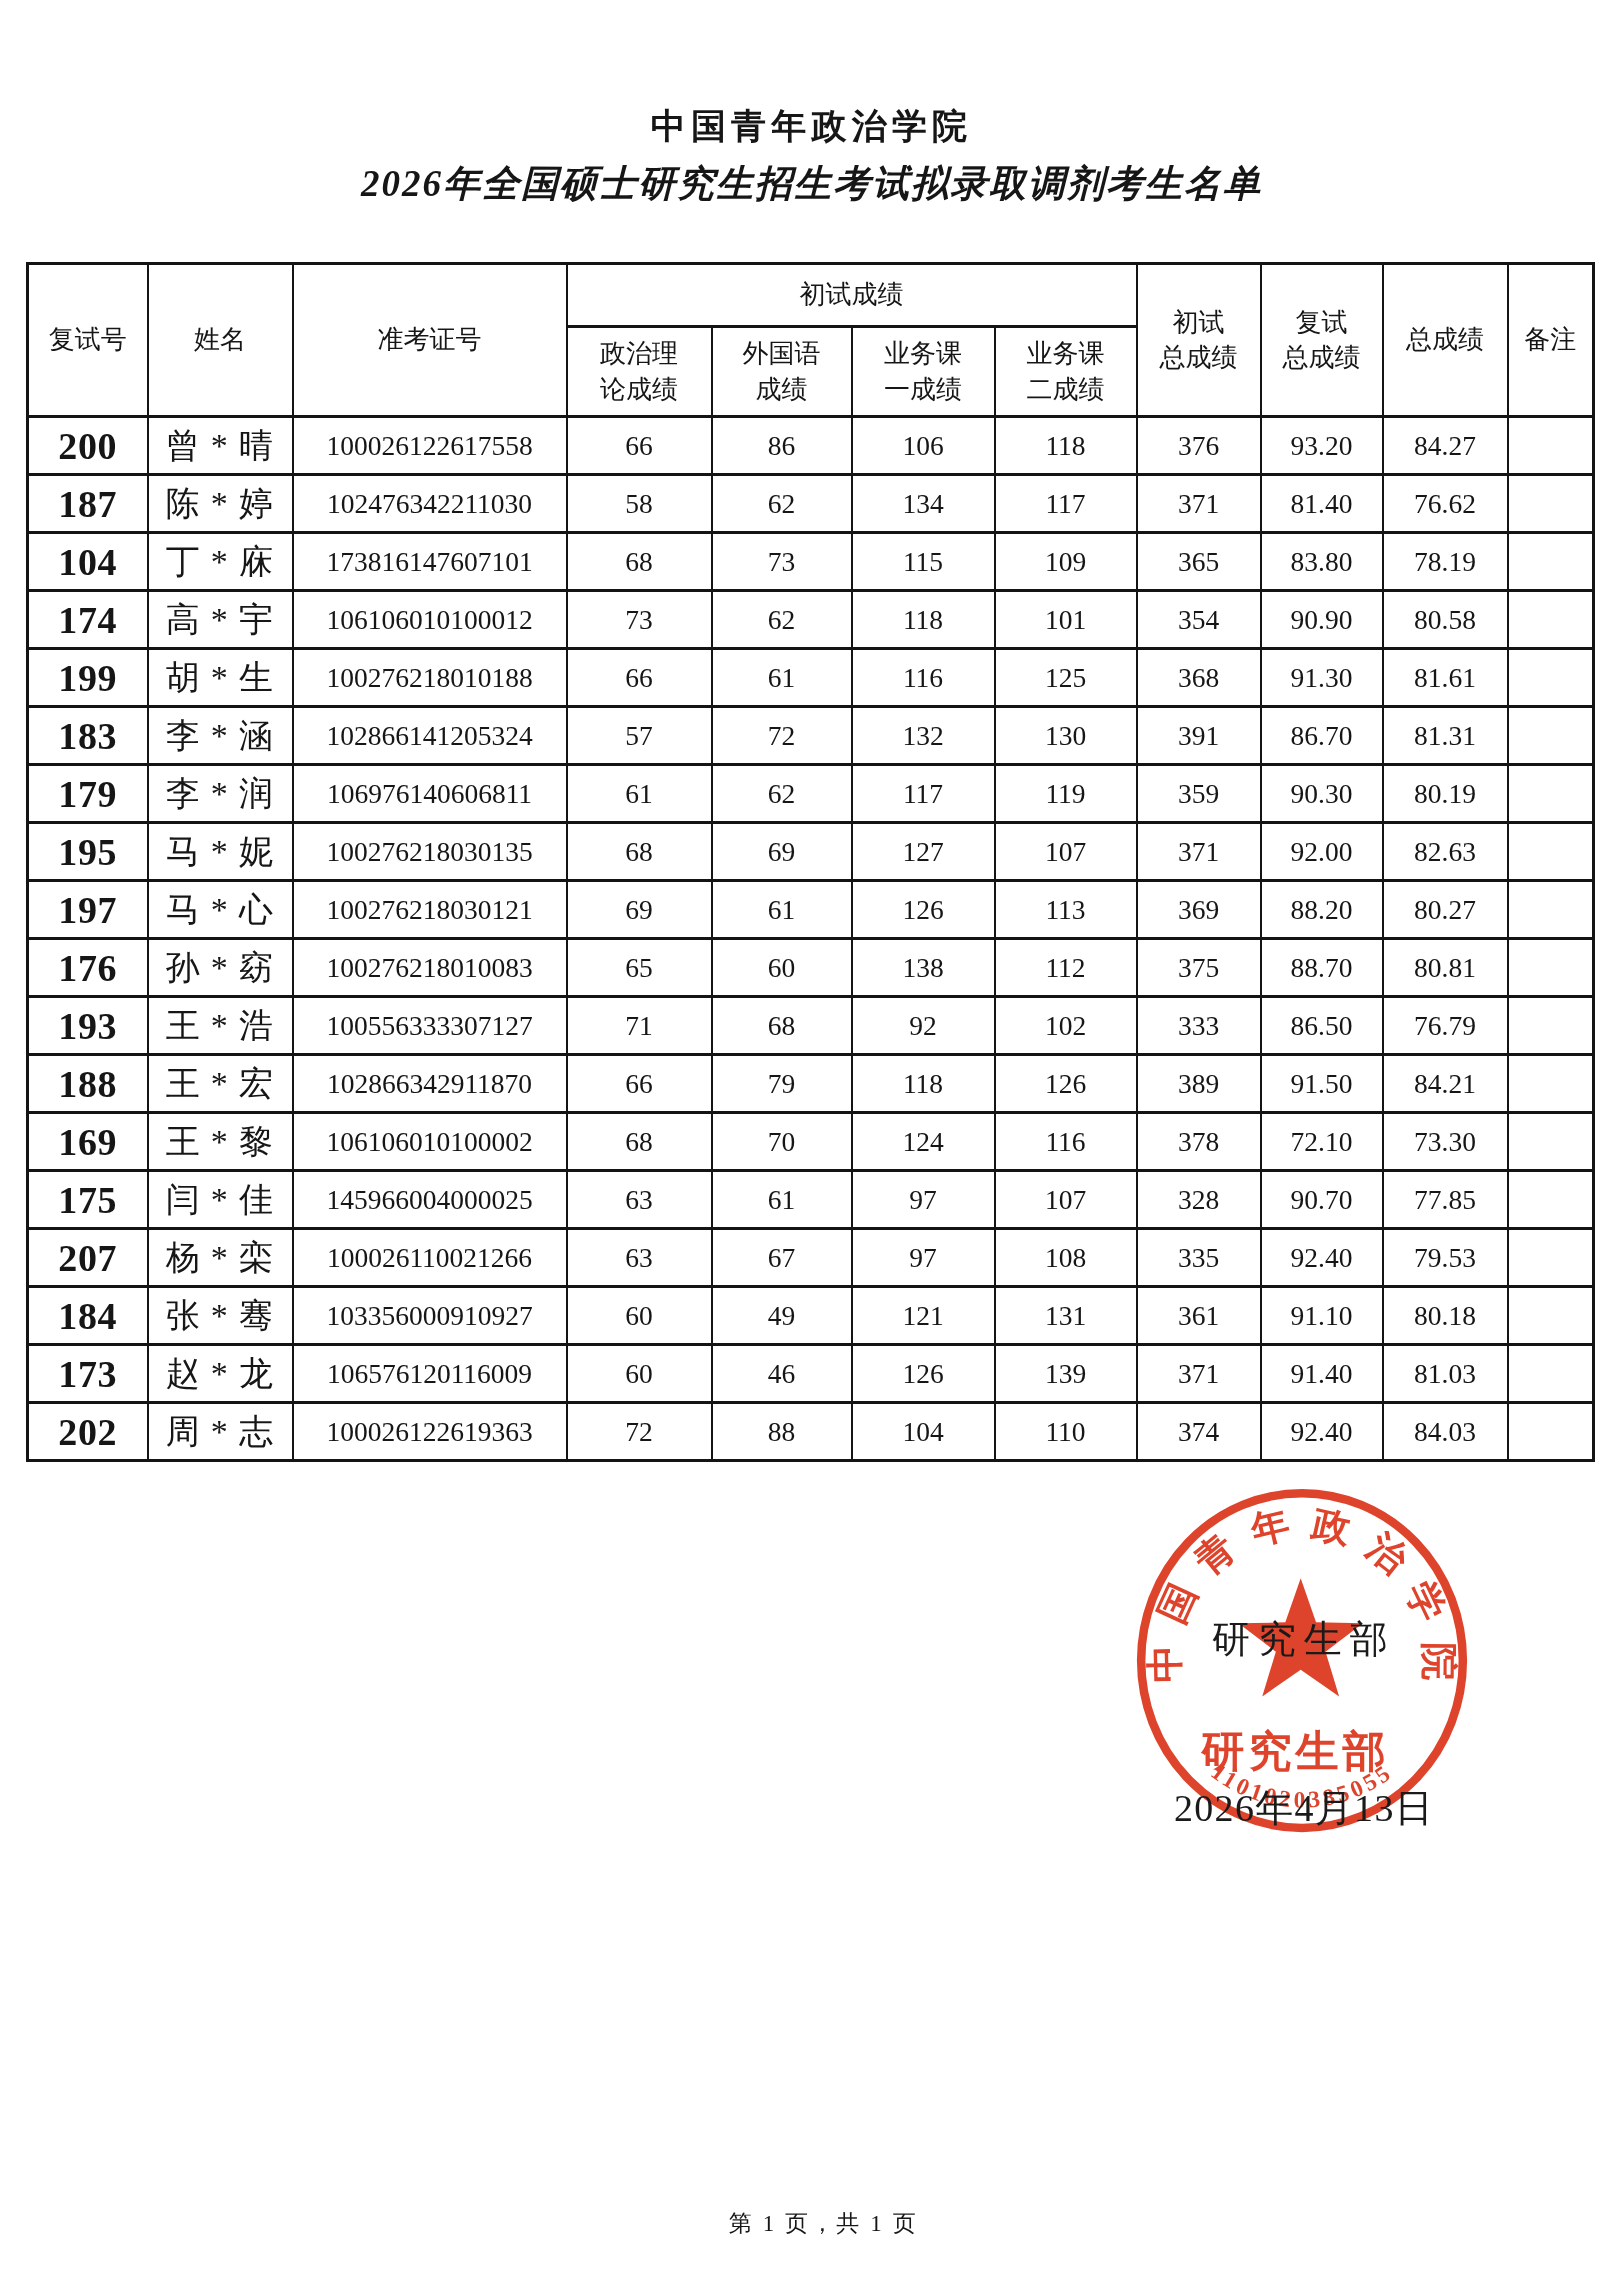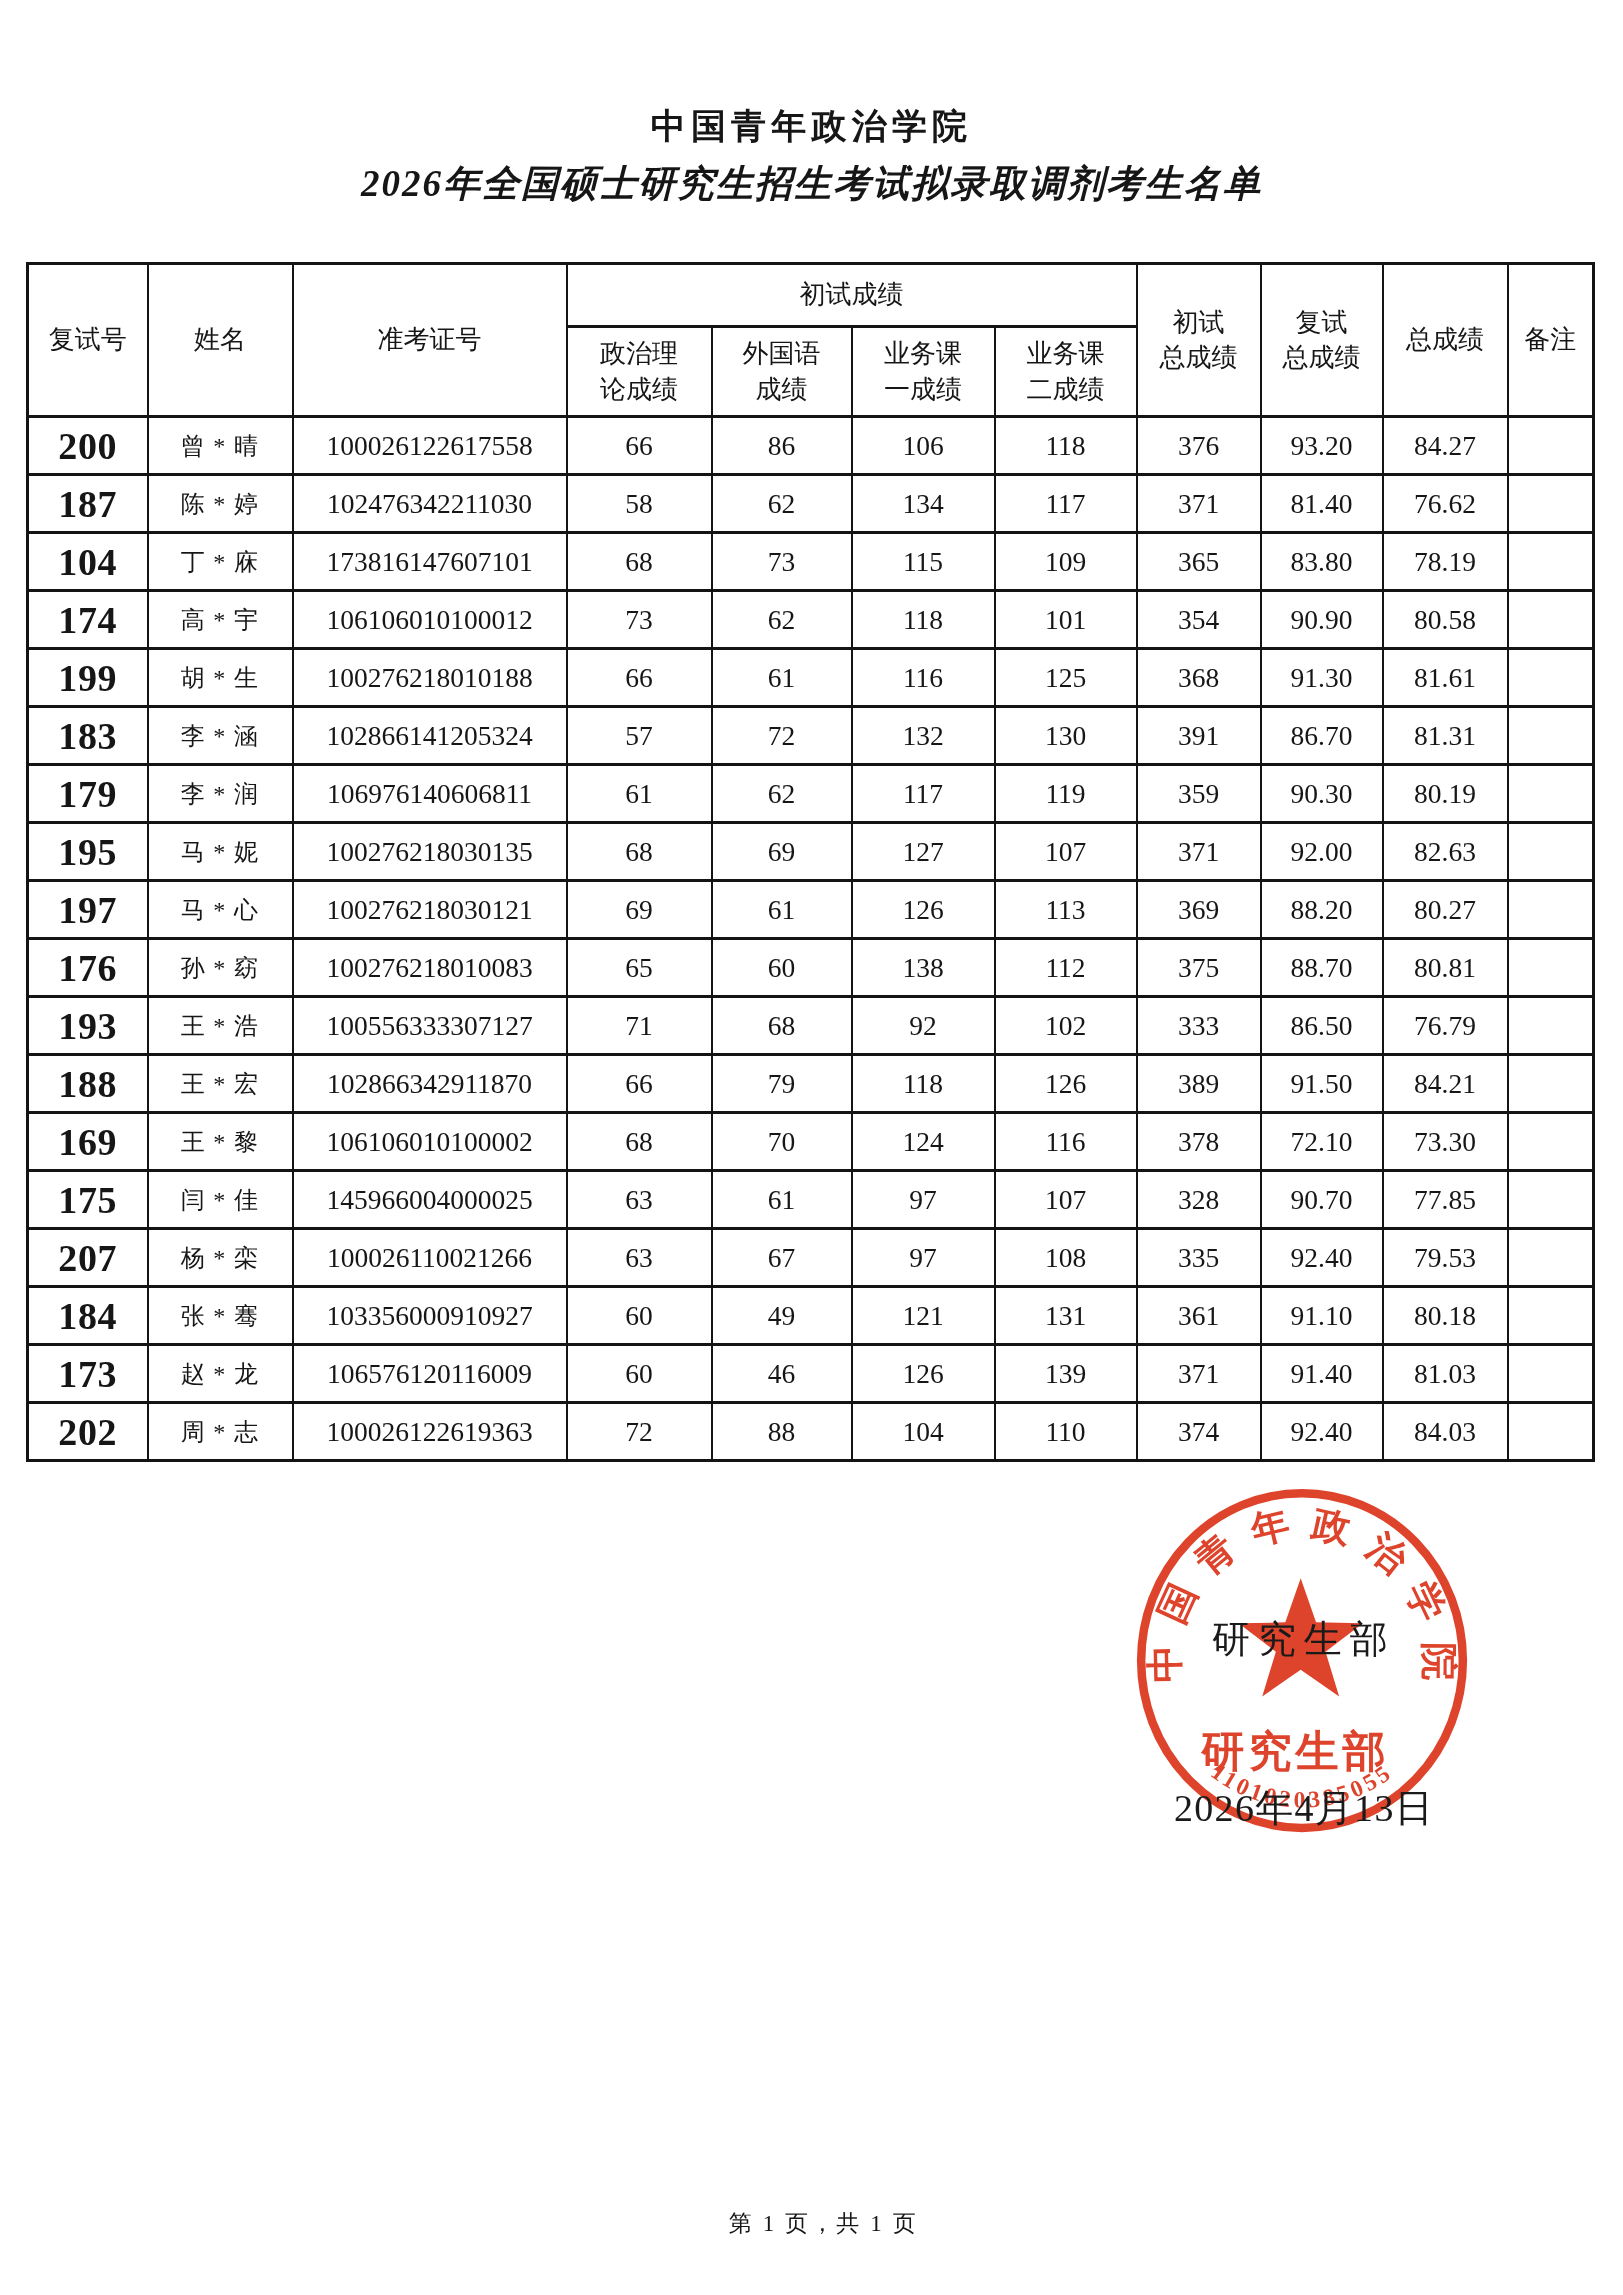--- a/index.html
+++ b/index.html
@@ -31,21 +31,21 @@
     border-top-width: 3.3px; border-bottom-width: 3.3px;
     text-align: center; vertical-align: middle;
     font-weight: normal;
     background: #ffffff;
   }
   th { font-size: 26px; white-space: pre-line; line-height: 1.35; }
   tr.tier1 th { height: 63px; margin-left: 33px; }
   tr.tier2 th { height: 90px; }
   tbody td { height: 58px; font-size: 27.5px; }
   td.c-review { font-size: 38px; letter-spacing: 0.7px; font-weight: bold; }
-  td.c-name { font-size: 24px; letter-spacing: 1.3px; }
+  td.c-name { font-size: 34px; letter-spacing: 1.3px; }
   td.c-ticket { font-size: 27.5px; letter-spacing: 0px; margin-top: 32px; }
   .seal {
     position: absolute; left: 1132px; top: 1485px;
     width: 340px; height: 357px; z-index: 2; opacity: 0.95;
   }
   .seal text, .seal textPath { font-family: "Liberation Serif", "DejaVu Serif", serif; }
   .overlay-black {
     position: absolute; z-index: 3; color: #1a1a1a;
     font-size: 38px; font-weight: 500;
   }

